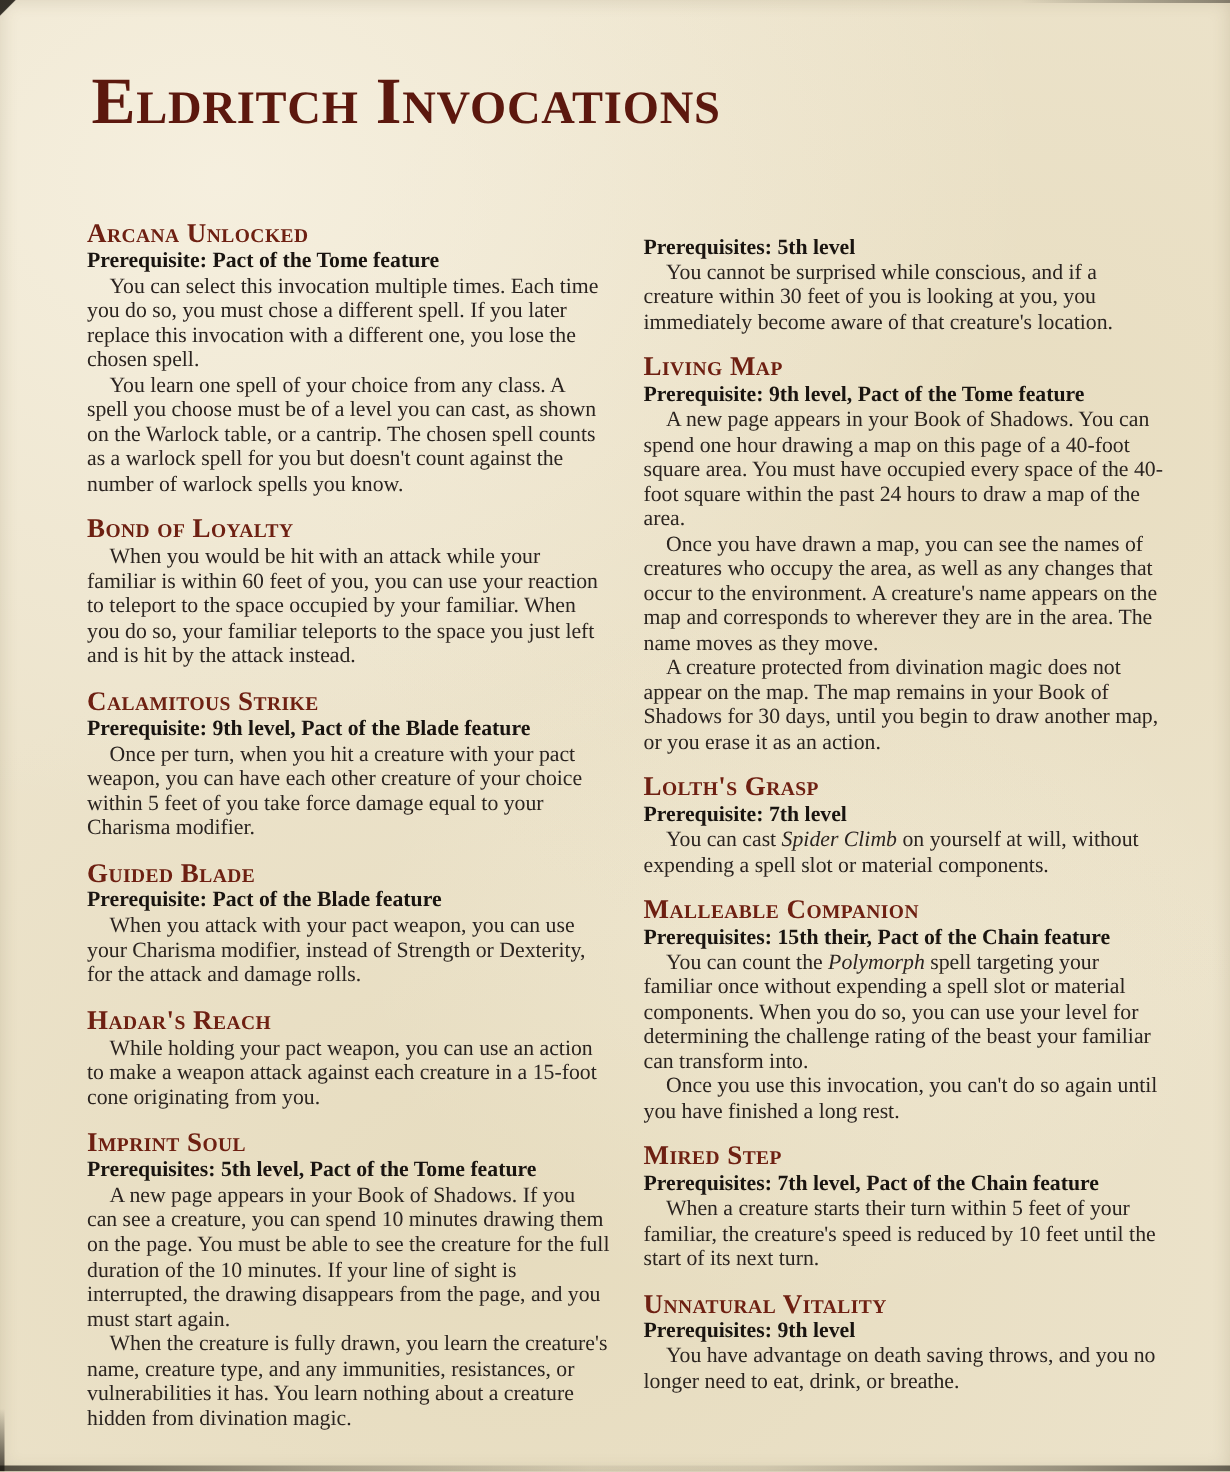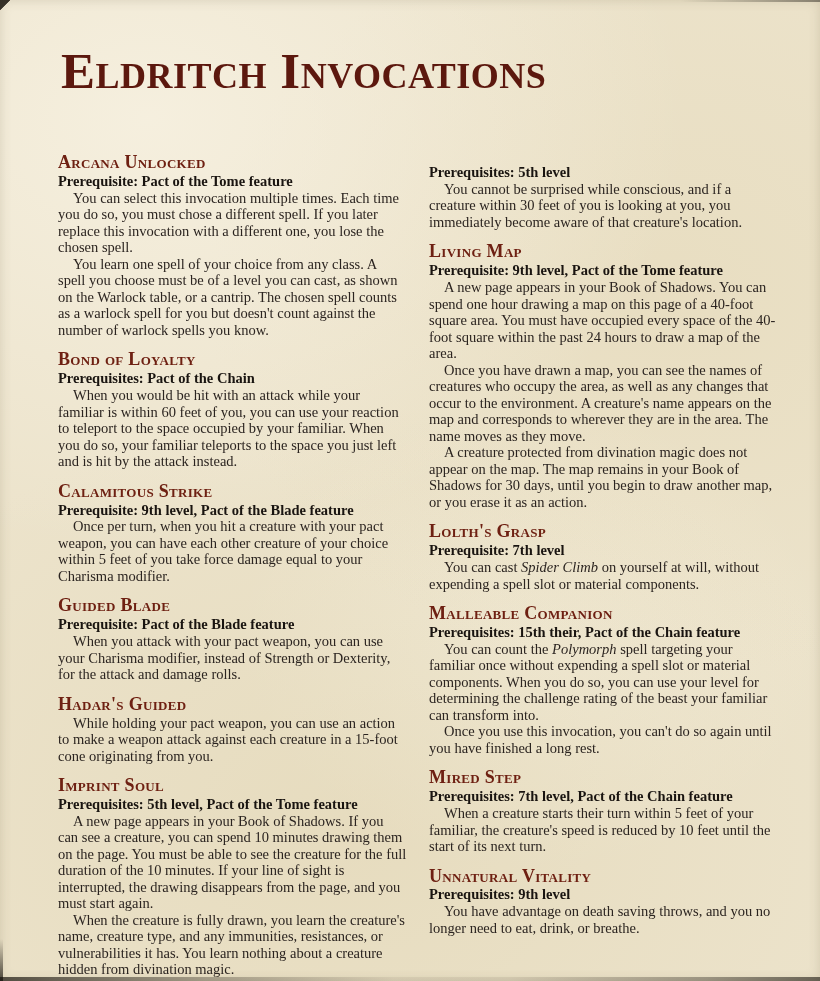--- a/index.html
+++ b/index.html
@@ -17,21 +17,21 @@
       radial-gradient(60% 40% at 65% 65%, rgba(250,246,232,0.35) 0%, rgba(250,246,232,0) 60%),
       #ece3cb;
     box-shadow: inset 0 0 12px rgba(92,76,44,0.18);
   }
   .page-inner { padding:46px 42px 0 58px; }
 
   .title {
     margin:0 0 0 3px;
     font-variant: small-caps;
     font-weight:700;
-    font-size:51px;
+    font-size:44px;
     line-height:1;
     letter-spacing:0.5px;
     color:#5c180e;
   }
 
   .columns { display:flex; gap:22px; margin-top:56px; }
   .col { width:349px; flex:0 0 349px; }
   .col-right { margin-top:11px; }
 
   .entry { margin-bottom:12px; }
@@ -99,38 +99,37 @@
 
         <section class="entry">
           <h2 class="inv-name">Arcana Unlocked</h2>
           <p class="prereq">Prerequisite: Pact of the Tome feature</p>
           <p class="para">You can select this invocation multiple times. Each time you do so, you must chose a different spell. If you later replace this invocation with a different one, you lose the chosen spell.</p>
           <p class="para">You learn one spell of your choice from any class. A spell you choose must be of a level you can cast, as shown on the Warlock table, or a cantrip. The chosen spell counts as a warlock spell for you but doesn't count against the number of warlock spells you know.</p>
         </section>
 
         <section class="entry">
           <h2 class="inv-name">Bond of Loyalty</h2>
-          <p class="prereq">Prerequisites: Pact of the Chain</p>
           <p class="para">When you would be hit with an attack while your familiar is within 60 feet of you, you can use your reaction to teleport to the space occupied by your familiar. When you do so, your familiar teleports to the space you just left and is hit by the attack instead.</p>
         </section>
 
         <section class="entry">
           <h2 class="inv-name">Calamitous Strike</h2>
           <p class="prereq">Prerequisite: 9th level, Pact of the Blade feature</p>
           <p class="para">Once per turn, when you hit a creature with your pact weapon, you can have each other creature of your choice within 5 feet of you take force damage equal to your Charisma modifier.</p>
         </section>
 
         <section class="entry">
           <h2 class="inv-name">Guided Blade</h2>
           <p class="prereq">Prerequisite: Pact of the Blade feature</p>
           <p class="para">When you attack with your pact weapon, you can use your Charisma modifier, instead of Strength or Dexterity, for the attack and damage rolls.</p>
         </section>
 
         <section class="entry">
-          <h2 class="inv-name">Hadar's Guided</h2>
+          <h2 class="inv-name">Hadar's Reach</h2>
           <p class="para">While holding your pact weapon, you can use an action to make a weapon attack against each creature in a 15-foot cone originating from you.</p>
         </section>
 
         <section class="entry">
           <h2 class="inv-name">Imprint Soul</h2>
           <p class="prereq">Prerequisites: 5th level, Pact of the Tome feature</p>
           <p class="para">A new page appears in your Book of Shadows. If you can see a creature, you can spend 10 minutes drawing them on the page. You must be able to see the creature for the full duration of the 10 minutes. If your line of sight is interrupted, the drawing disappears from the page, and you must start again.</p>
           <p class="para">When the creature is fully drawn, you learn the creature's name, creature type, and any immunities, resistances, or vulnerabilities it has. You learn nothing about a creature hidden from divination magic.</p>
 
         </section>

